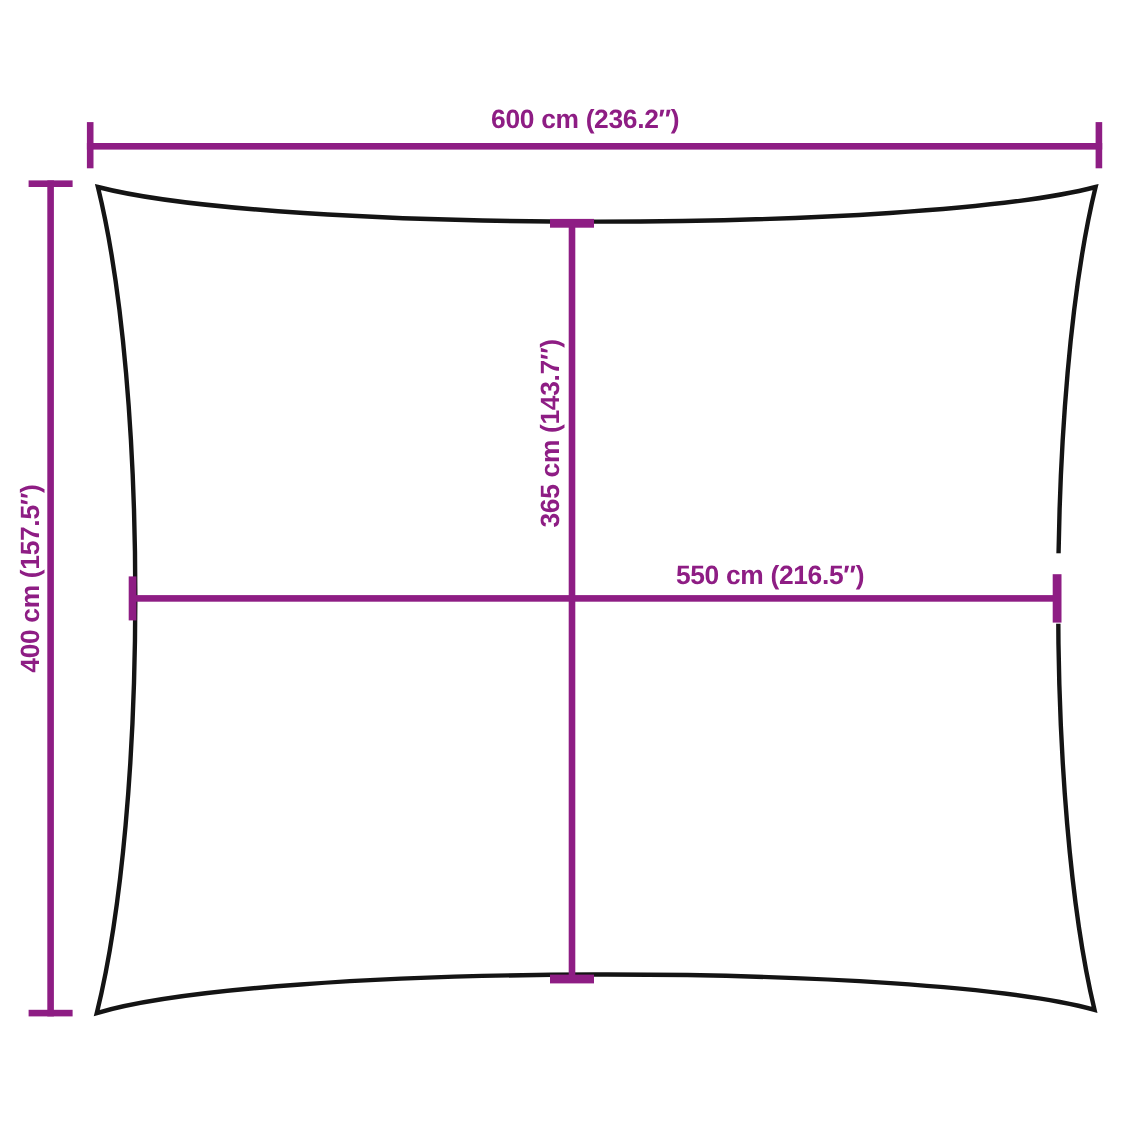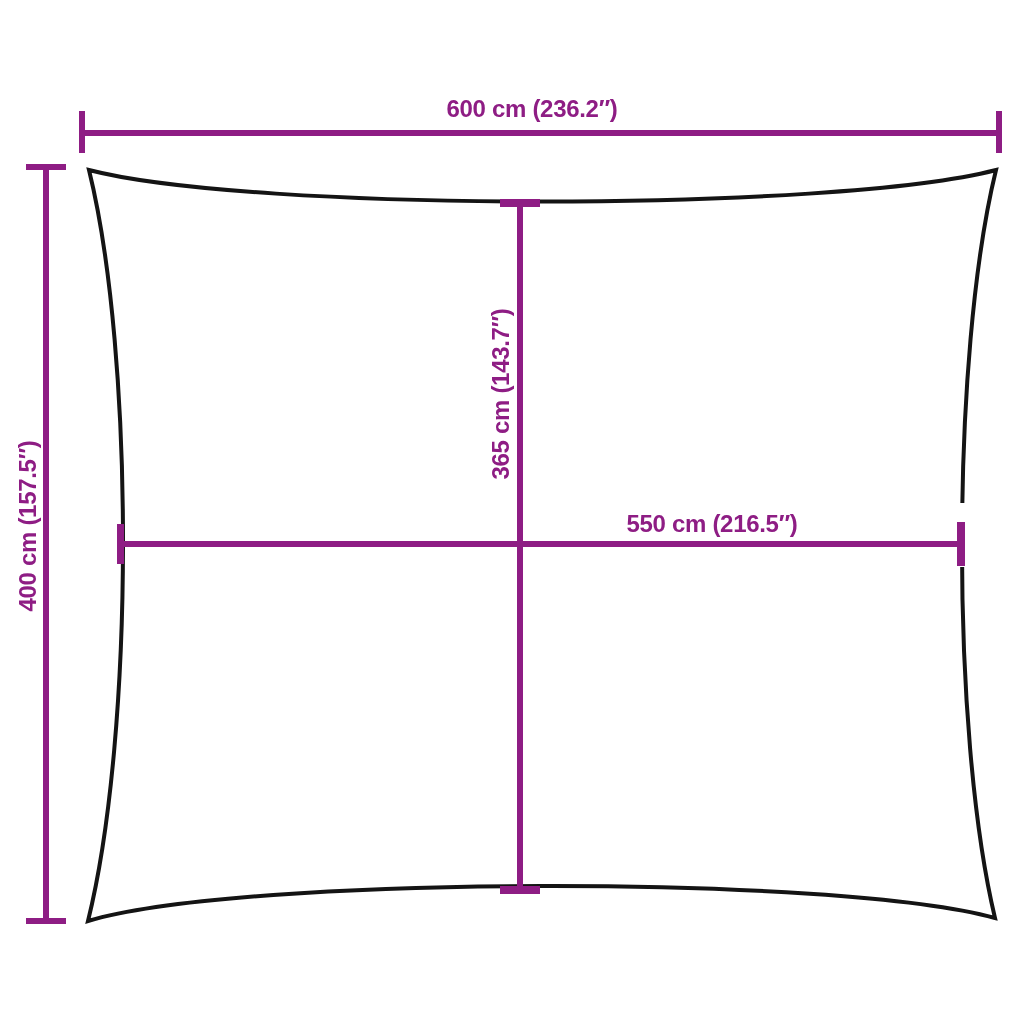--- a/index.html
+++ b/index.html
@@ -22,21 +22,21 @@
   .dim-label{
     position:absolute;
     color:var(--dim-color);
     font-size:24px;
     font-weight:700;
     letter-spacing:-0.3px;
     line-height:24px;
     white-space:nowrap;
   }
   .h-center{transform:translateX(-50%);}
-  .hv-center{transform:translate(-50%,-50%);margin-left:12px;}
+  .hv-center{transform:translate(-50%,-50%);}
   .rot-ccw{transform:translate(-50%,-50%) rotate(-90deg);}
 </style>
 </head>
 <body>
 
 <div class="canvas">
 
   <svg width="1024" height="1024" viewBox="0 0 1024 1024">
     <path class="sail-path" d="M 89 170
              C 250 212, 835 212, 996 170

